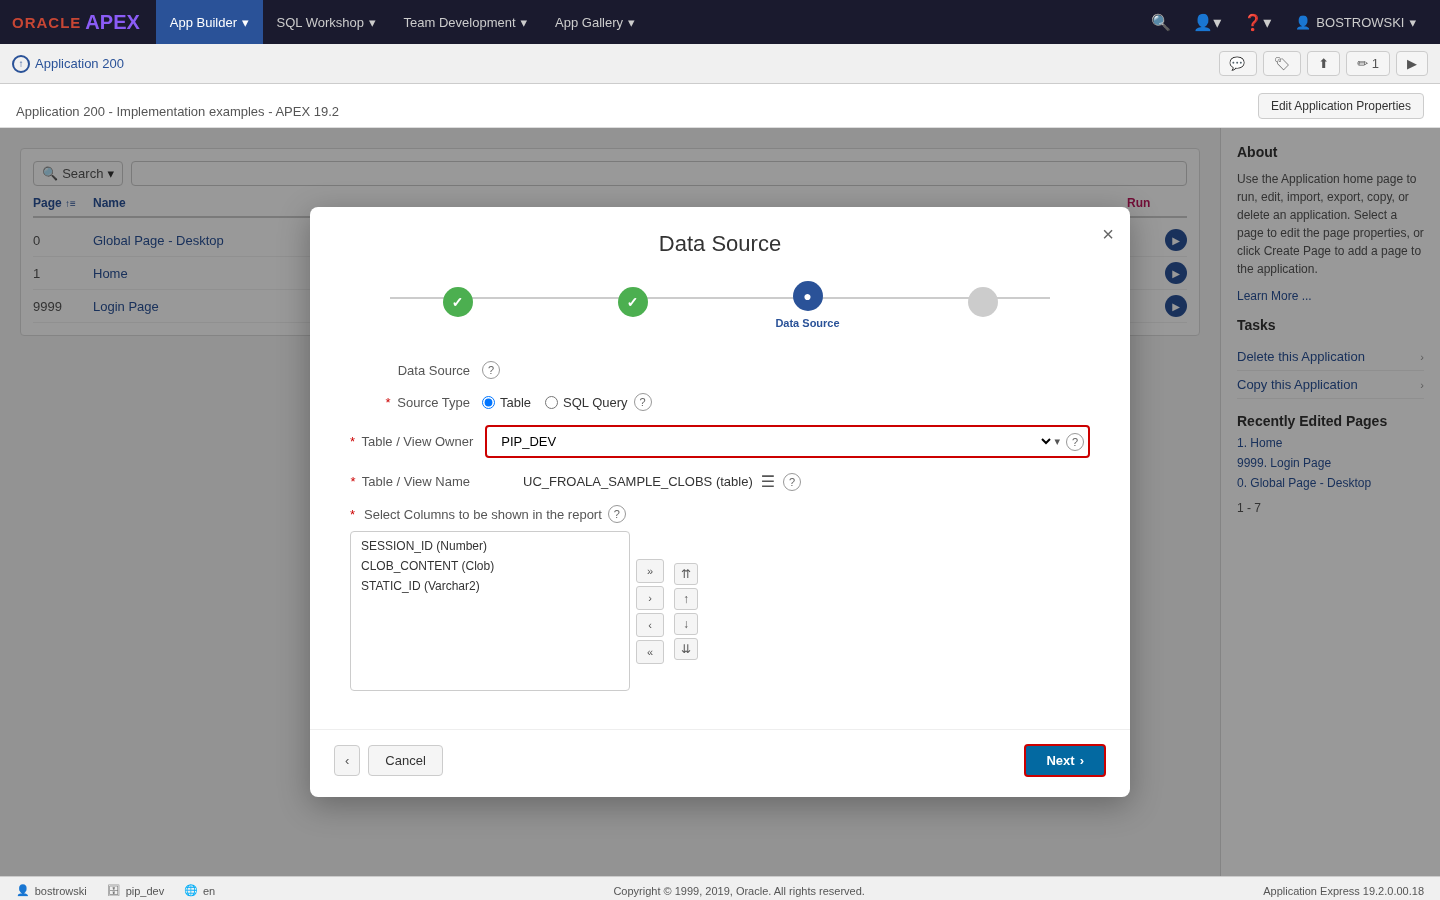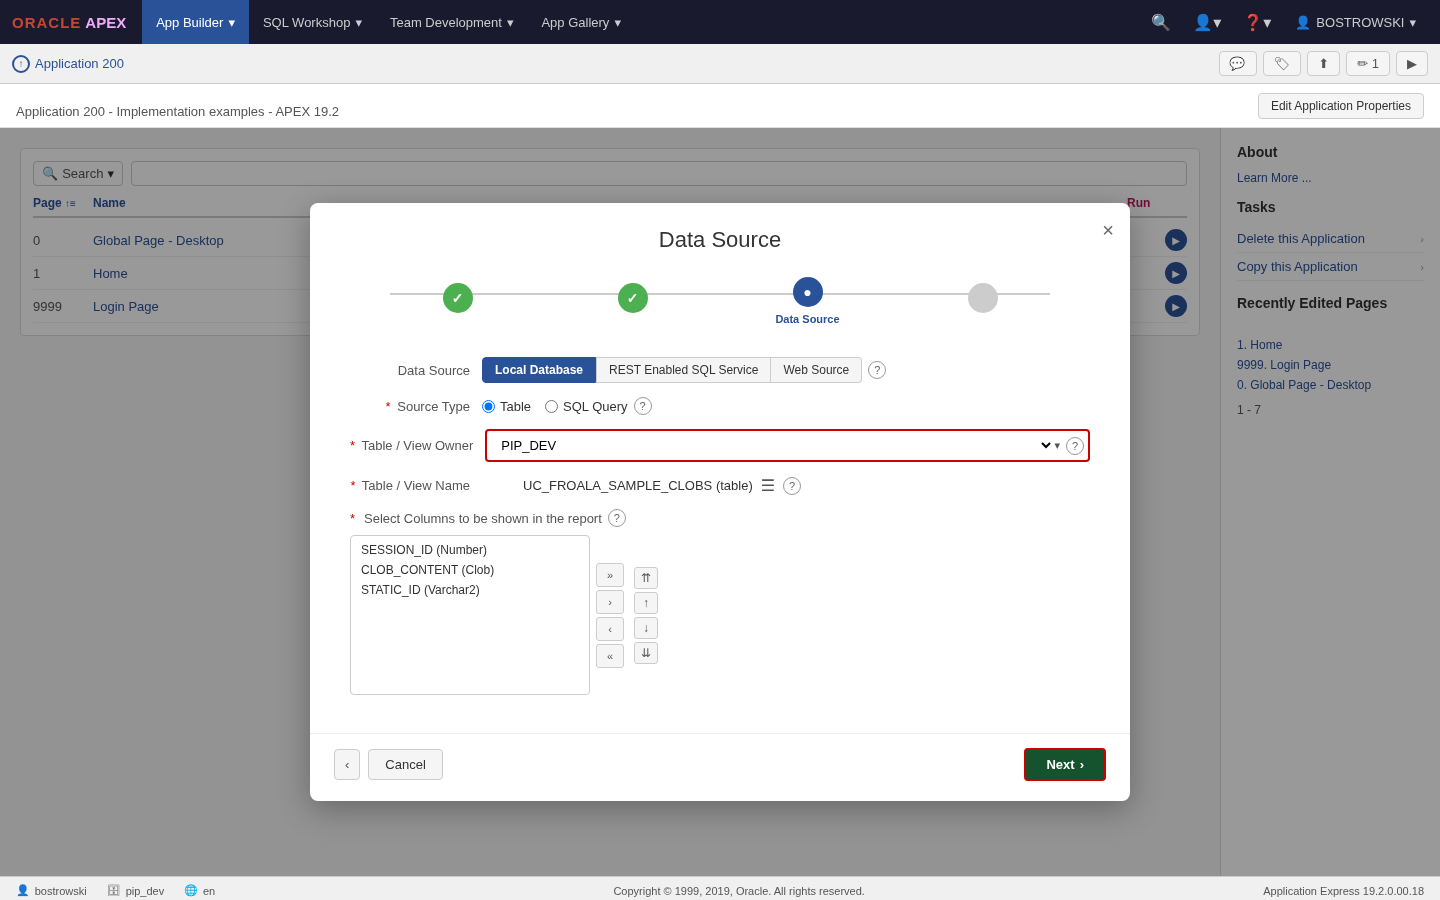--- a/index.html
+++ b/index.html
@@ -14,21 +14,21 @@
       padding: 0 12px;
       gap: 0;
     }
     .oracle-logo {
       display: flex;
       align-items: center;
       gap: 4px;
       margin-right: 16px;
     }
     .oracle-text { color: #c74634; font-weight: bold; font-size: 15px; letter-spacing: 1px; }
-    .apex-text { color: #f0abfc; font-weight: bold; font-size: 15px; }
+    .apex-text { color: #8b5cf6; font-weight: bold; font-size: 20px; }
     .nav-item {
       color: #ccc;
       padding: 0 14px;
       height: 44px;
       display: flex;
       align-items: center;
       gap: 5px;
       cursor: pointer;
       font-size: 13px;
     }
@@ -136,21 +136,21 @@
     .sidebar-link { color: #2a5298; text-decoration: none; font-size: 12px; cursor: pointer; }
     .sidebar-task-item {
       display: flex;
       align-items: center;
       justify-content: space-between;
       padding: 6px 0;
       border-bottom: 1px solid #eee;
     }
     .sidebar-task-label { color: #2a5298; font-size: 13px; cursor: pointer; }
     .sidebar-chevron { color: #999; font-size: 11px; }
-    .sidebar-pages-title { font-size: 14px; font-weight: bold; color: #333; margin: 14px 0 24px; }
+    .sidebar-pages-title { font-size: 14px; font-weight: bold; color: #333; margin: 14px 0 4px; }
     .sidebar-page-link { color: #2a5298; font-size: 12px; cursor: pointer; display: block; padding: 3px 0; }
     .sidebar-pagination { font-size: 12px; color: #555; margin-top: 8px; }
 
     
     .bg-table-area {
       background: #fff;
       border: 1px solid #ddd;
       border-radius: 4px;
       padding: 12px;
     }
@@ -325,21 +325,21 @@
       margin-bottom: 8px;
     }
     .columns-transfer {
       display: flex;
       align-items: stretch;
       gap: 0;
     }
     .columns-list {
       border: 1px solid #ccc;
       border-radius: 4px;
-      width: 240px;
+      width: 280px;
       min-height: 160px;
       padding: 4px;
       font-size: 12px;
       overflow-y: auto;
     }
     .col-item { padding: 3px 6px; color: #333; cursor: pointer; }
     .selected-columns-box {
       border: 2px solid #c00;
       border-radius: 4px;
       flex: 1;
@@ -411,21 +411,21 @@
     .btn-cancel {
       background: #f5f5f5;
       border: 1px solid #ccc;
       border-radius: 4px;
       padding: 7px 16px;
       cursor: pointer;
       font-size: 13px;
       color: #333;
     }
     .btn-next {
-      background: #14532d;
+      background: #0369a1;
       border: 2px solid #c00;
       border-radius: 4px;
       padding: 7px 20px;
       cursor: pointer;
       font-size: 13px;
       color: #fff;
       display: flex;
       align-items: center;
       gap: 5px;
       font-weight: bold;
@@ -555,20 +555,21 @@
         <div class="table-cell-name">Login Page</div>
         <div class="table-cell-run">
             <div class="run-icon">▶</div>
           </div>
       </div>
     </div>
   </div>
 
   <div class="right-sidebar">
     <div class="sidebar-section-title">About</div>
+    <div class="sidebar-text">Use the Application home page to run, edit, import, export, copy, or delete an application. Select a page to edit the page properties, or click Create Page to add a page to the application.</div>
     <a class="sidebar-link">Learn More ...</a>
 
     <div class="sidebar-section-title" style="margin-top:14px;">Tasks</div>
     <div class="sidebar-task-item">
       <span class="sidebar-task-label">Delete this Application</span>
       <span class="sidebar-chevron">›</span>
     </div>
     <div class="sidebar-task-item">
       <span class="sidebar-task-label">Copy this Application</span>
       <span class="sidebar-chevron">›</span>
@@ -607,25 +608,20 @@
           <div class="wizard-circle pending"></div>
           <span class="wizard-label"></span>
         </div>
       </div>
 
       <div class="dialog-body">
 
         <div class="form-row">
           <span class="form-label">Data Source</span>
           <div class="form-controls">
-            <div class="btn-group">
-              <button class="btn-option active">Local Database</button>
-              <button class="btn-option">REST Enabled SQL Service</button>
-              <button class="btn-option">Web Source</button>
-            </div>
             <div class="help-icon">?</div>
           </div>
         </div>
 
         <div class="form-row">
           <span class="form-label">
             <span class="required-star">*</span>
             <span>Source Type</span>
           </span>
           <div class="form-controls">

